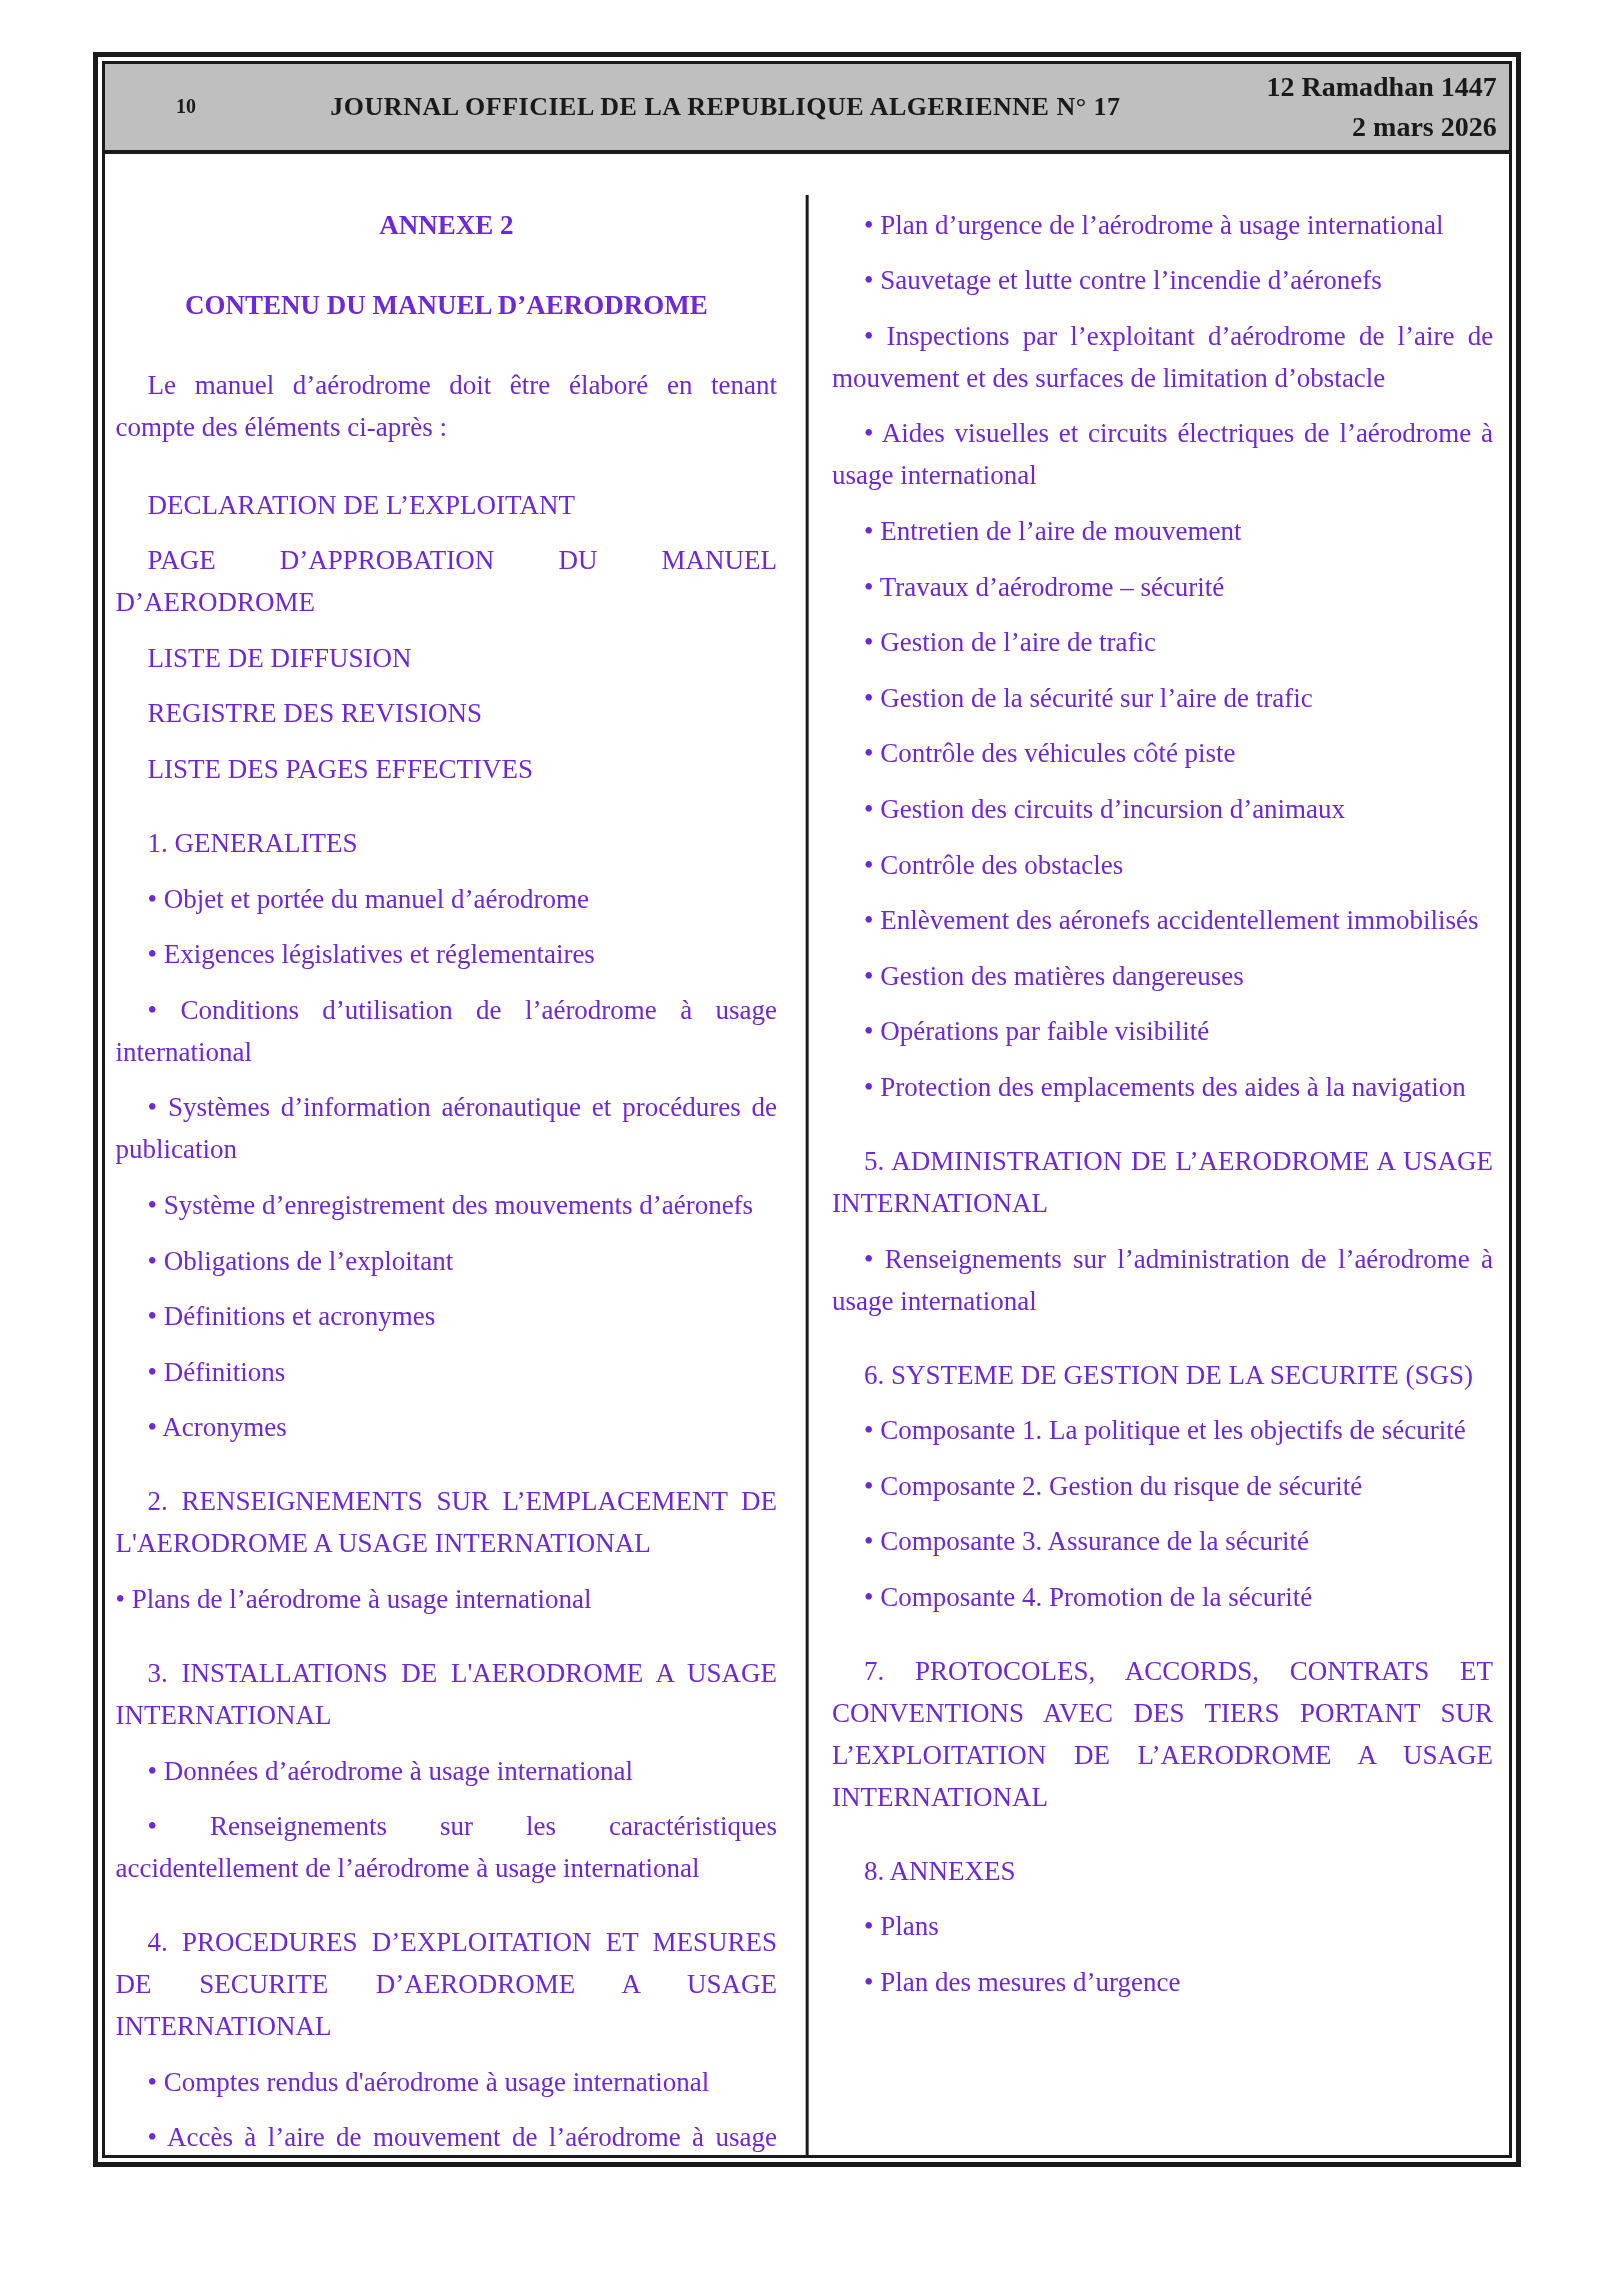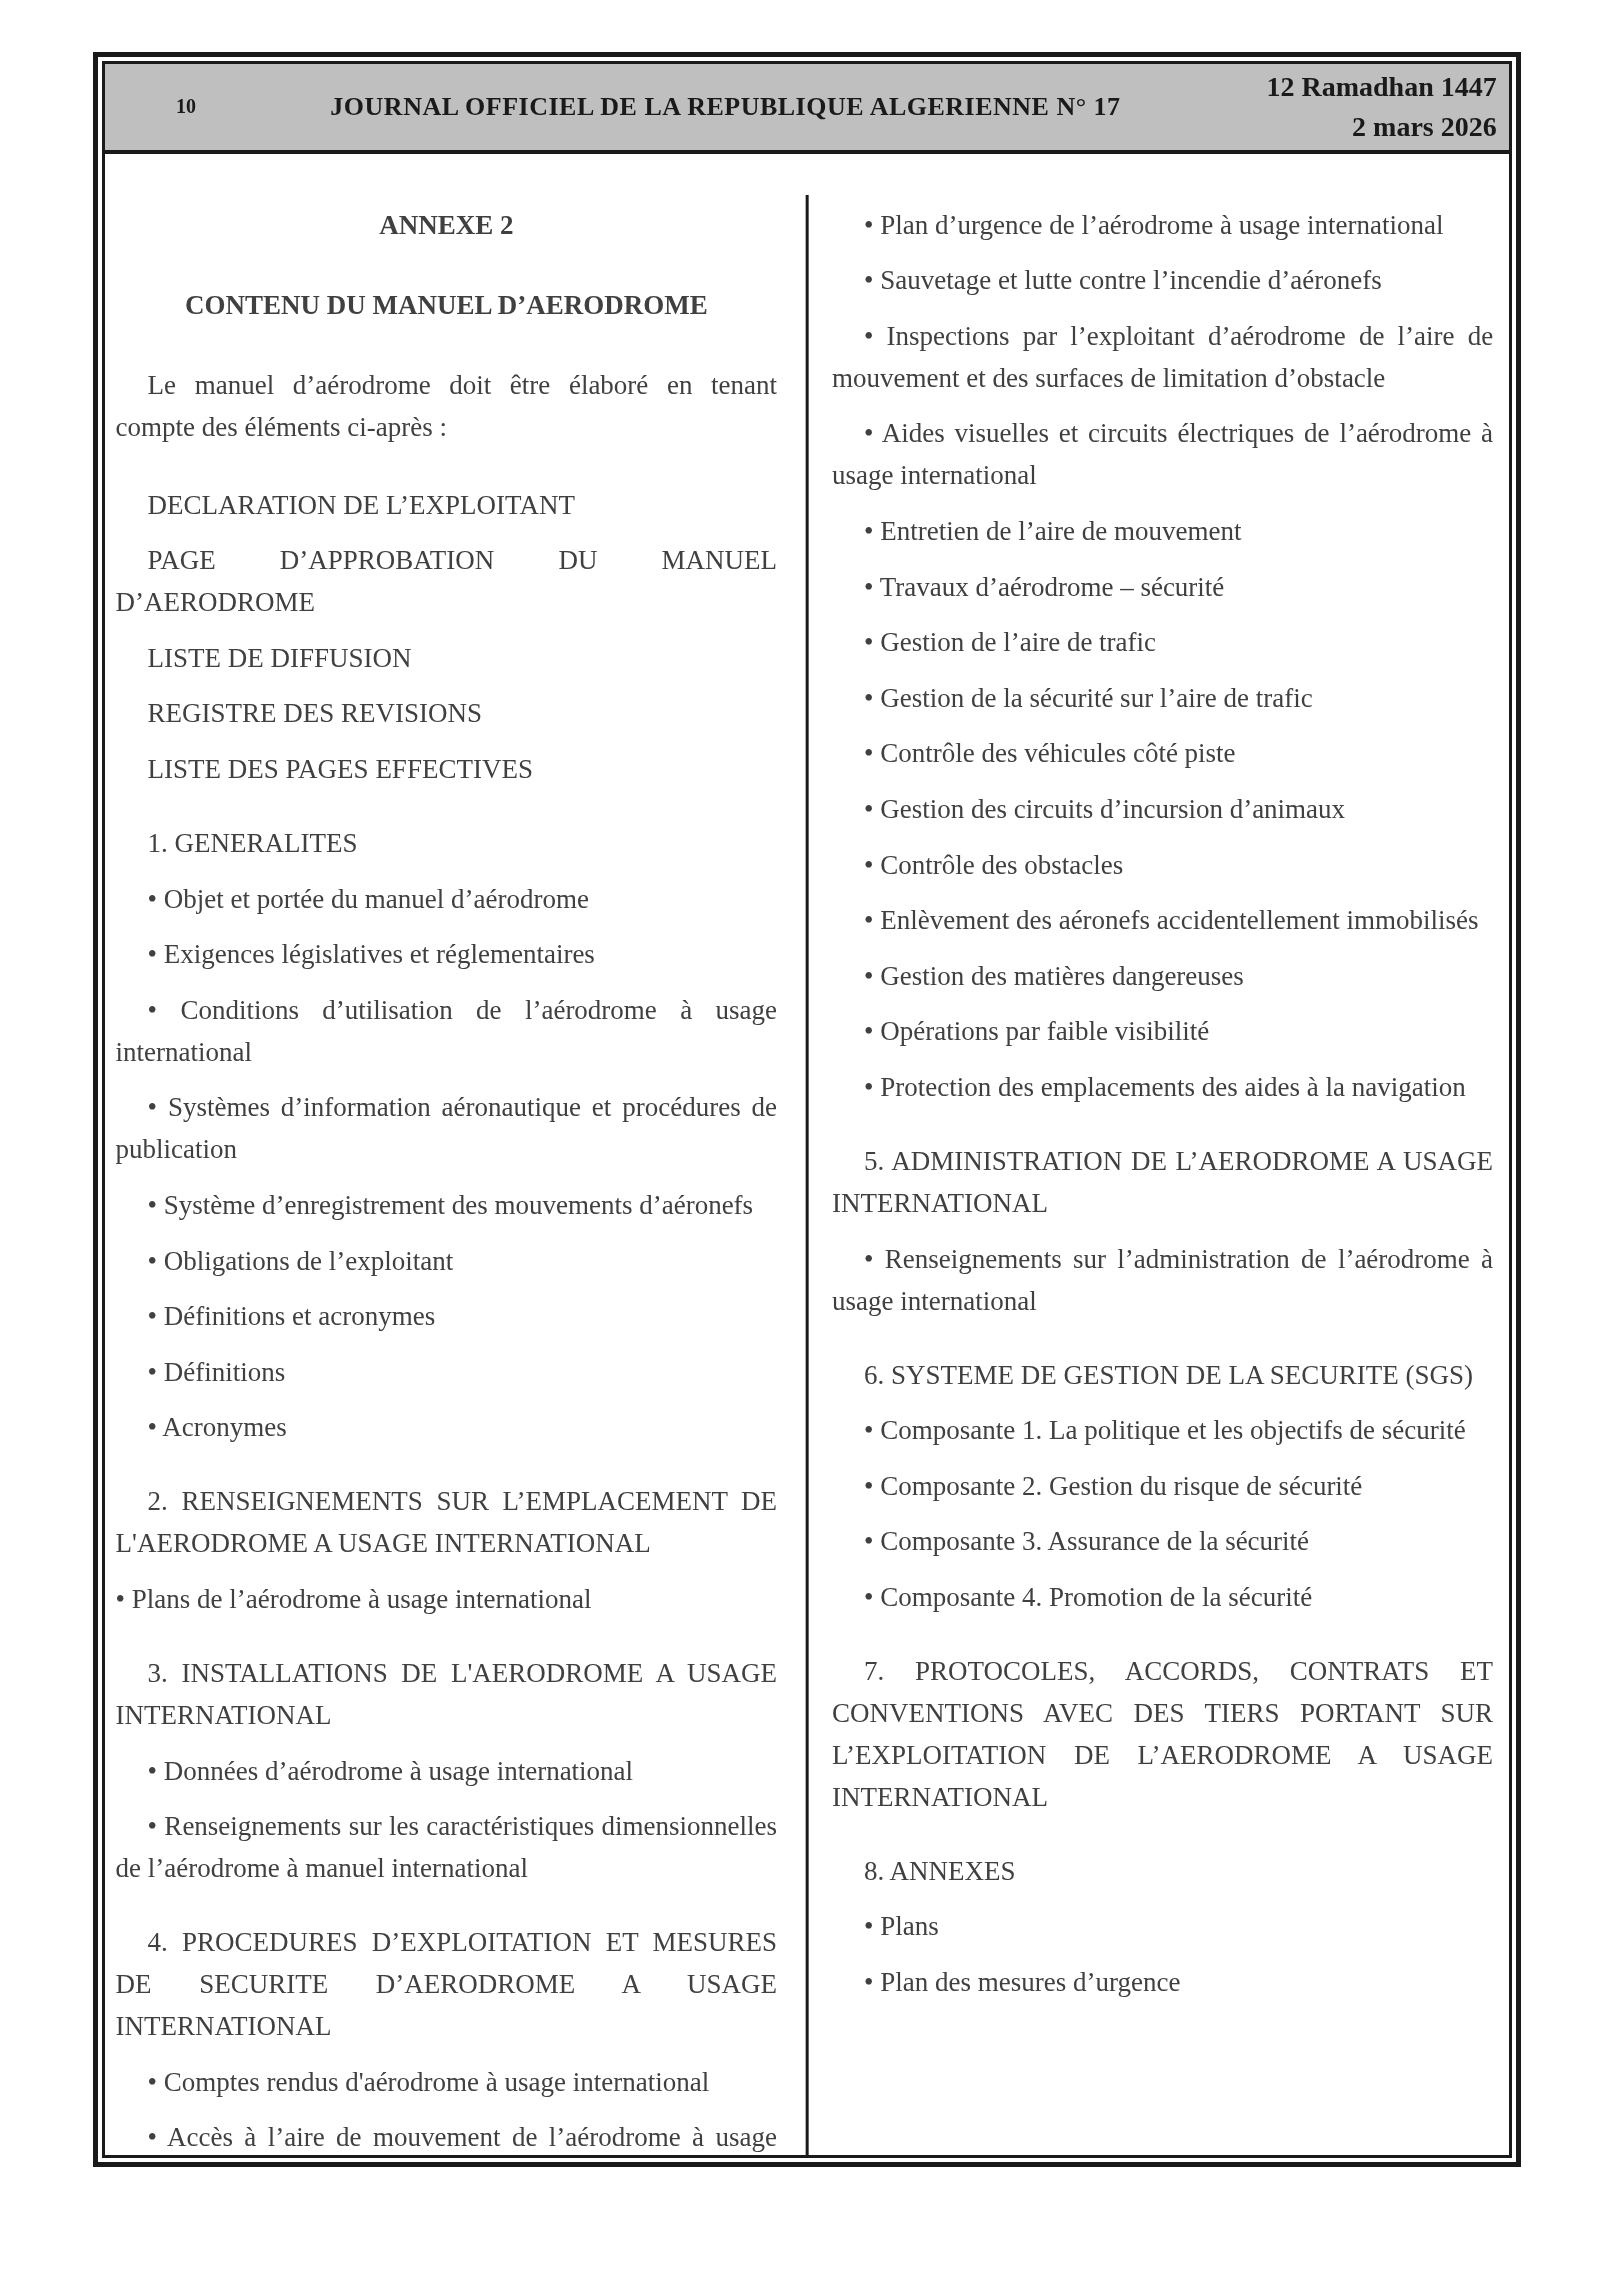--- a/index.html
+++ b/index.html
@@ -27,21 +27,21 @@
   .content{flex:1;display:flex;position:relative;}
   .divider{
     position:absolute;left:50%;transform:translateX(-50%);
     top:41px;bottom:32px;width:2.7px;background:#1a1a1a;
   }
   .col{width:50%;box-sizing:border-box;padding-top:50px;overflow:hidden;}
   .col-left{padding-left:11px;padding-right:30px;}
   .col-right{padding-left:25px;padding-right:16.3px;}
   .item{
     margin:0 0 13.6px 0;font-size:27px;line-height:42px;
-    text-align:justify;text-indent:32px;color:#404040;font-family:Liberation Serif, serif;
+    text-align:justify;text-indent:32px;color:#6d28d9;font-family:Liberation Serif, serif;
   }
   .center-bold{text-align:center;text-indent:0;font-weight:bold;margin-bottom:38px;}
   .intro{margin-bottom:36px;}
   .heading{margin-top:32px;}
   .bullet-center{text-indent:0;}
 </style>
 </head>
 <body>
 
 <div class="page">
@@ -74,21 +74,21 @@
             <p class="item bullet">• Systèmes d’information aéronautique et procédures de publication</p>
             <p class="item bullet">• Système d’enregistrement des mouvements d’aéronefs</p>
             <p class="item bullet">• Obligations de l’exploitant</p>
             <p class="item bullet">• Définitions et acronymes</p>
             <p class="item bullet">• Définitions</p>
             <p class="item bullet">• Acronymes</p>
             <p class="item heading">2. RENSEIGNEMENTS SUR L’EMPLACEMENT DE L'AERODROME A USAGE INTERNATIONAL</p>
             <p class="item bullet-center">• Plans de l’aérodrome à usage international</p>
             <p class="item heading">3. INSTALLATIONS DE L'AERODROME A USAGE INTERNATIONAL</p>
             <p class="item bullet">• Données d’aérodrome à usage international</p>
-            <p class="item bullet">• Renseignements sur les caractéristiques dimensionnelles de l’aérodrome à manuel international</p>
+            <p class="item bullet">• Renseignements sur les caractéristiques accidentellement de l’aérodrome à usage international</p>
             <p class="item heading">4. PROCEDURES D’EXPLOITATION ET MESURES DE SECURITE D’AERODROME A USAGE INTERNATIONAL</p>
             <p class="item bullet">• Comptes rendus d'aérodrome à usage international</p>
             <p class="item bullet">• Accès à l’aire de mouvement de l’aérodrome à usage international</p>
           </div>
         <div class="divider"></div>
         <div class="col col-right" id="col-right">
             <p class="item bullet">• Plan d’urgence de l’aérodrome à usage international</p>
             <p class="item bullet">• Sauvetage et lutte contre l’incendie d’aéronefs</p>
             <p class="item bullet">• Inspections par l’exploitant d’aérodrome de l’aire de mouvement et des surfaces de limitation d’obstacle</p>
             <p class="item bullet">• Aides visuelles et circuits électriques de l’aérodrome à usage international</p>

